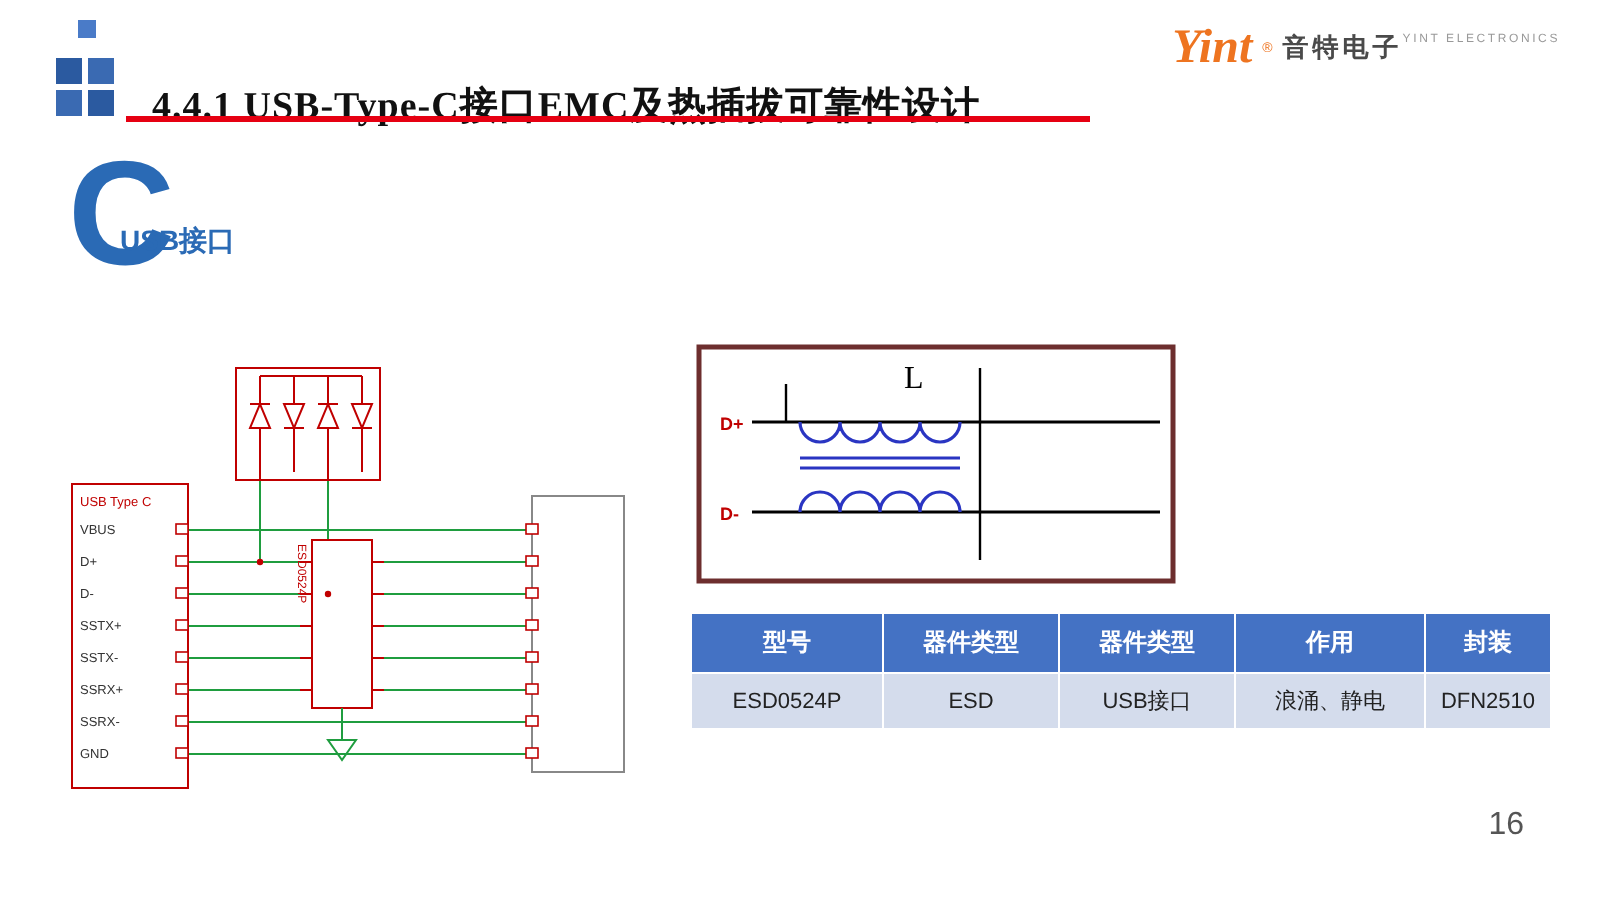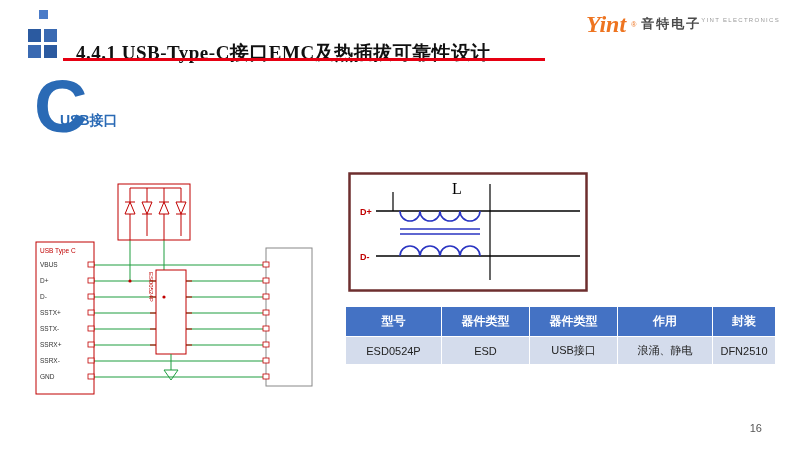--- a/index.html
+++ b/index.html
@@ -40,21 +40,21 @@
   .choke{position:absolute;left:348px;top:172px;width:240px;height:120px}
 
   
   .bom{position:absolute;left:345px;top:306px;width:430px;border-collapse:collapse;table-layout:fixed}
   .bom th{background:#4472c4;color:#fff;font-size:12px;font-weight:700;padding:6px 6px;text-align:center;
     border:1px solid #fff}
   .bom td{font-size:11px;color:#222;text-align:center;padding:6px 2px;border:1px solid #fff}
   .bom tbody tr:nth-child(odd){background:#d4dcec}
   .bom tbody tr:nth-child(even){background:#edf0f7}
 
-  .page-number{position:absolute;right:38px;bottom:16px;font-size:11px;color:#555}
+  .page-number{position:absolute;right:38px;bottom:28px;font-size:16px;color:#555}
 </style>
 </head>
 <body>
 
 <div class="slide">
 
   <div class="deco">
     <span class="sq sq1"></span>
     <span class="sq sq2"></span>
     <span class="sq sq3"></span>

